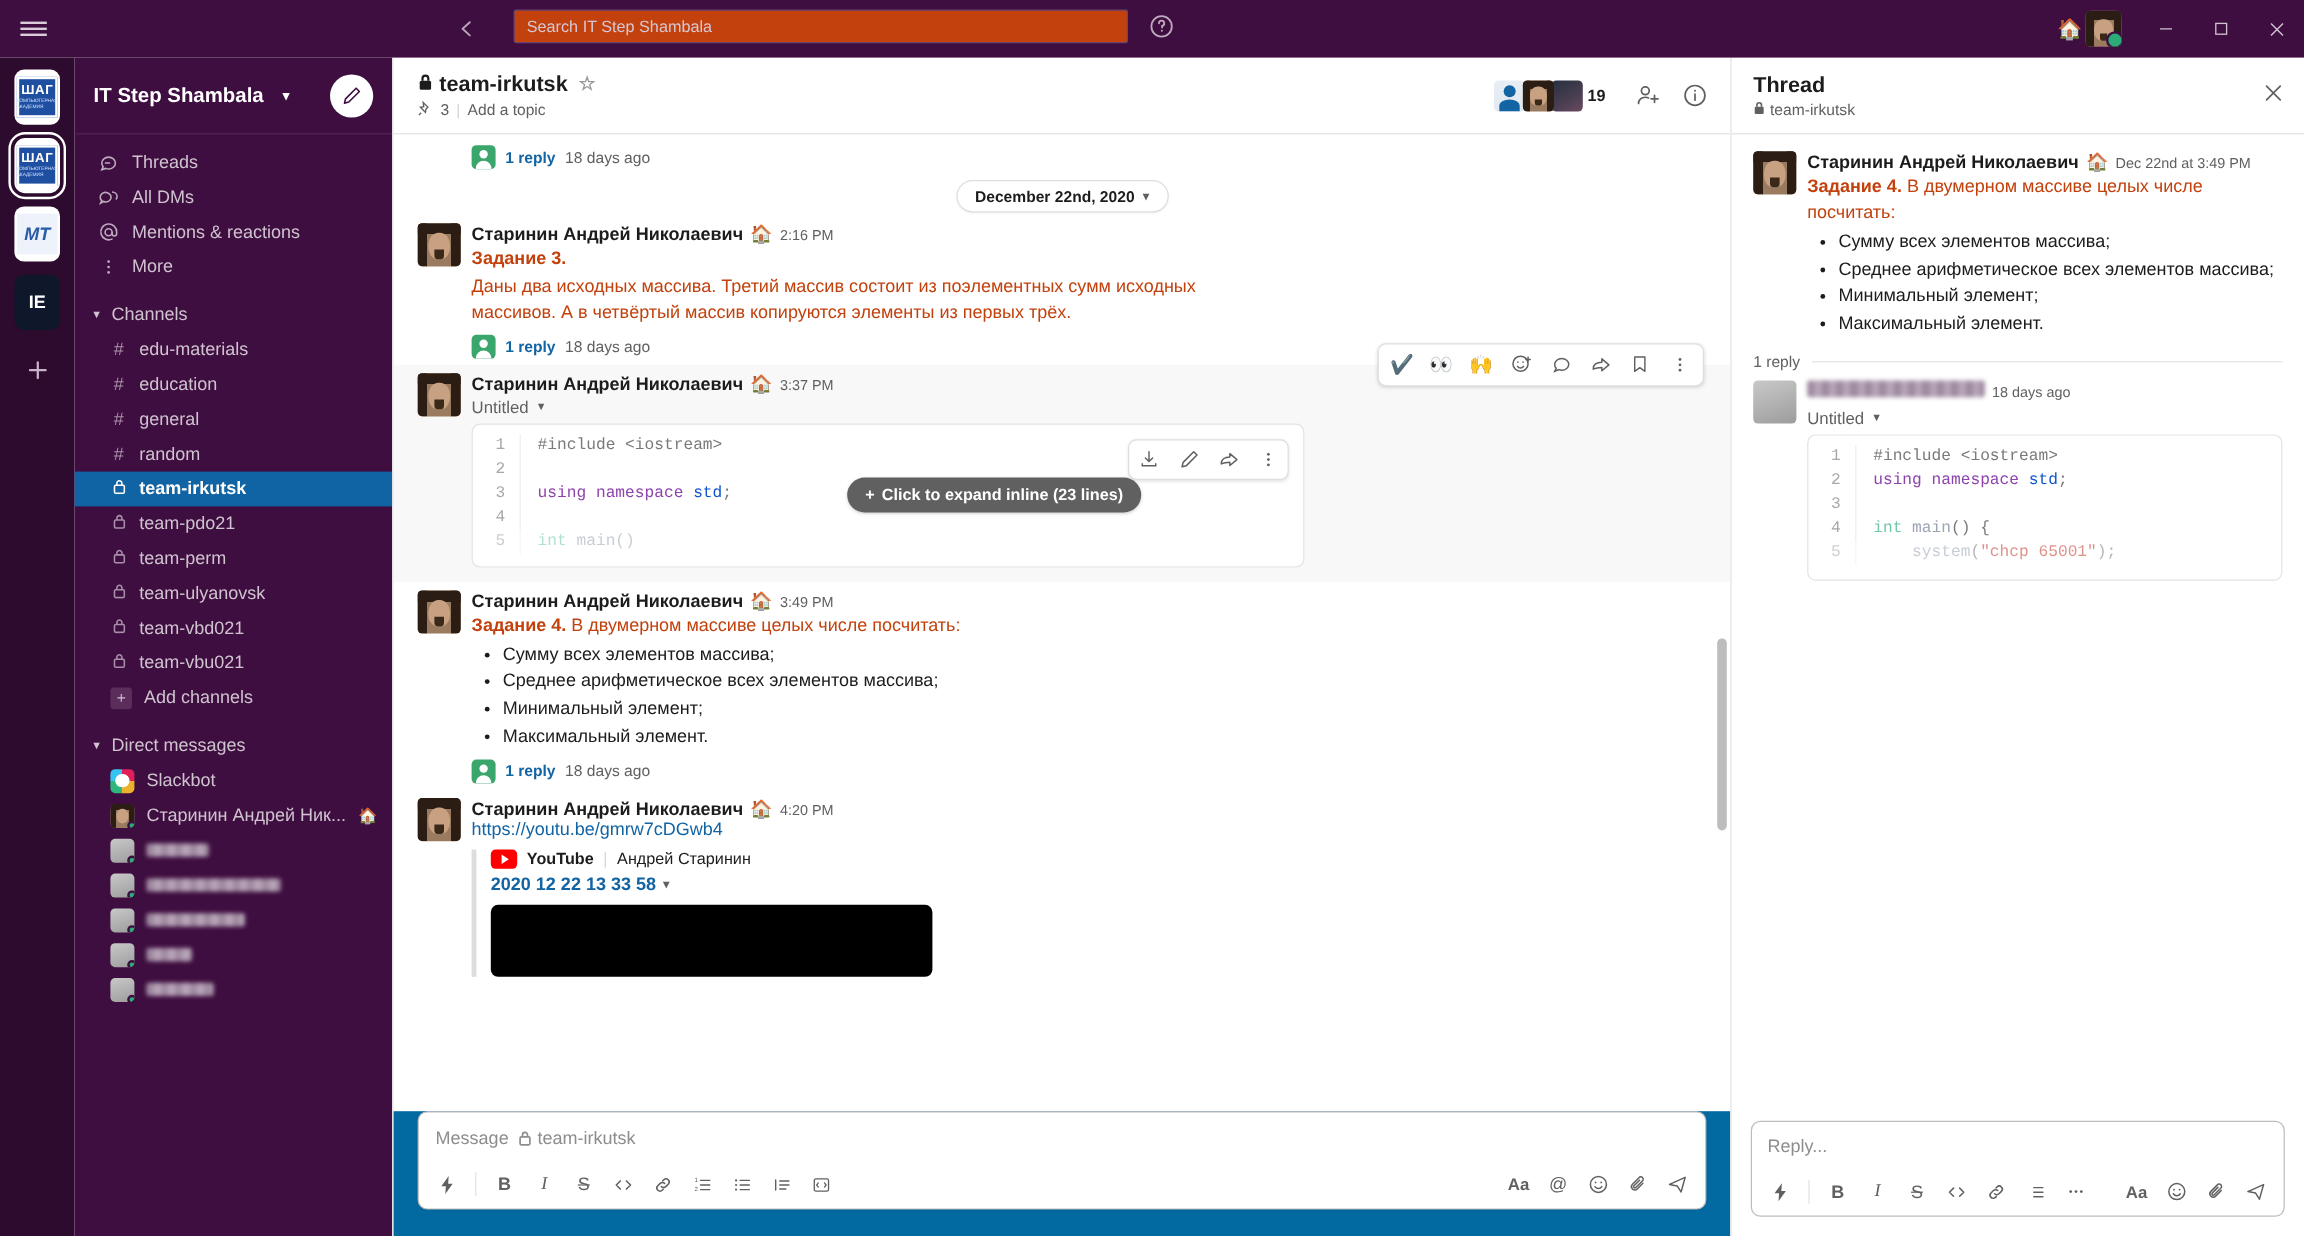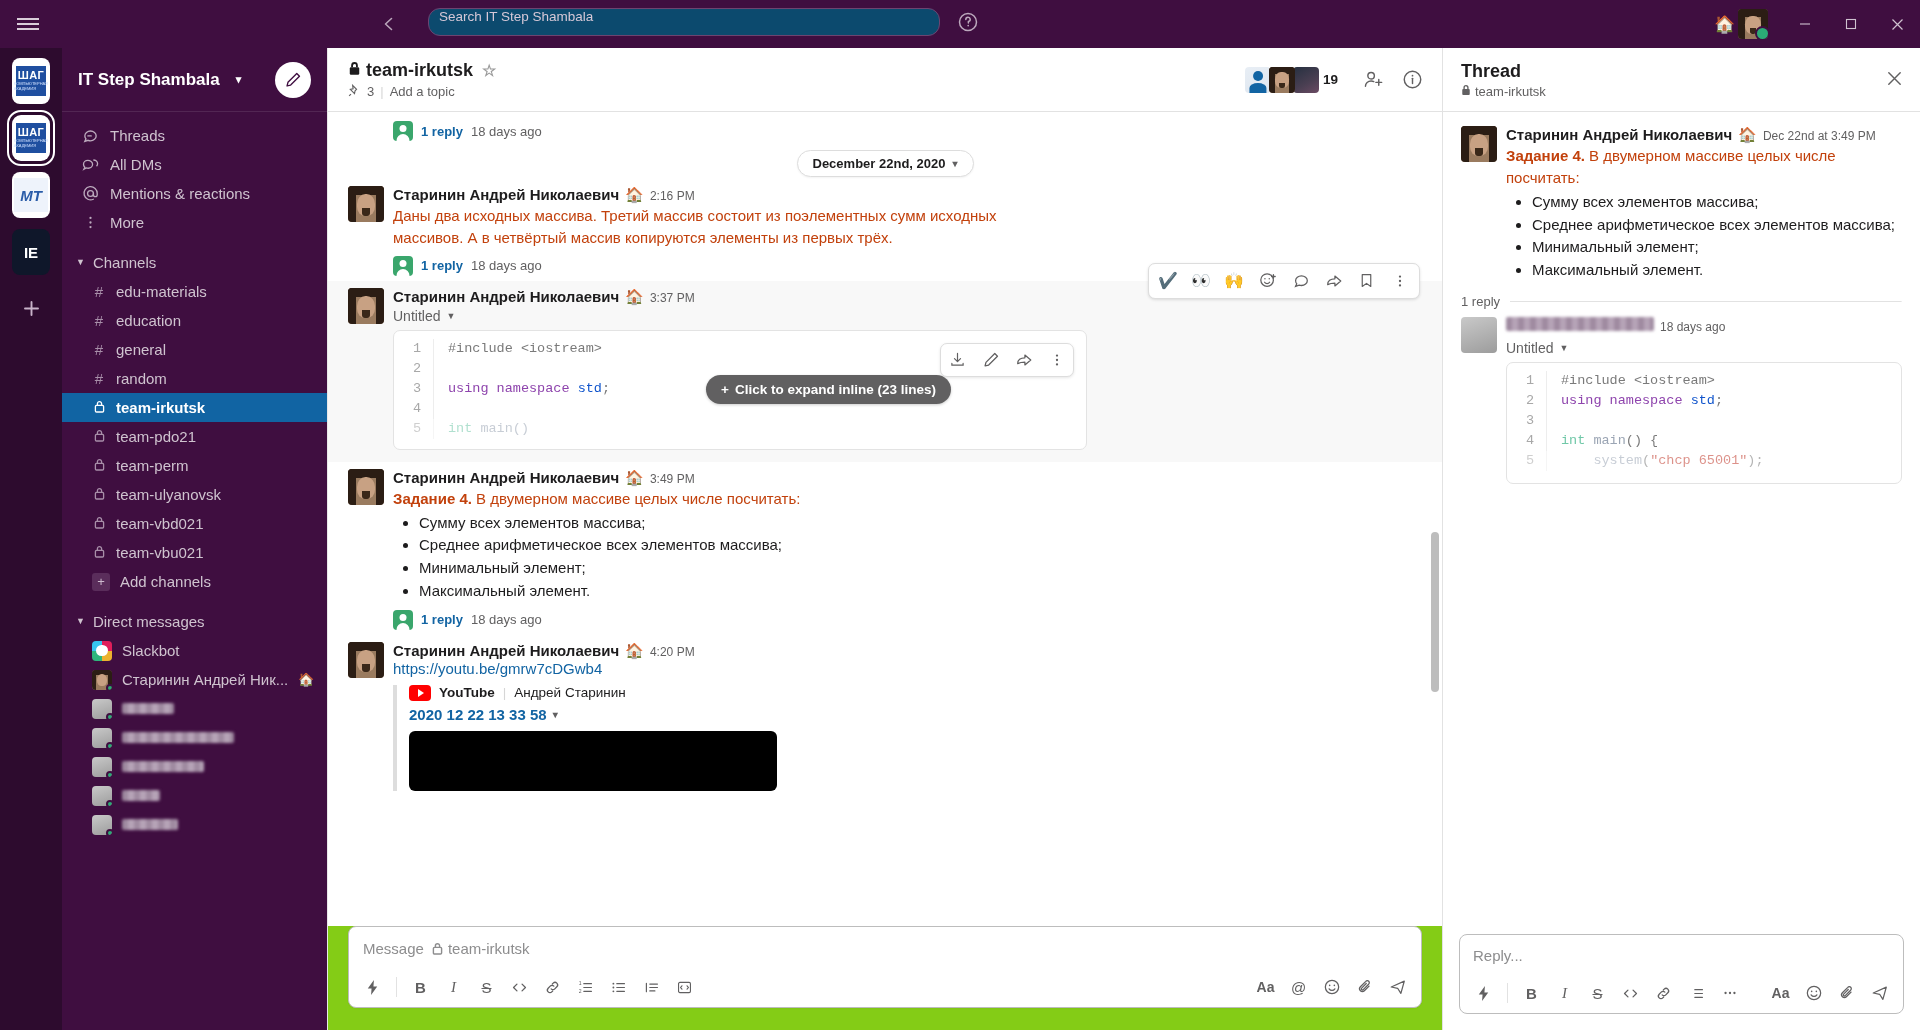--- a/index.html
+++ b/index.html
@@ -15,22 +15,22 @@
   .titlebar {
     height: 48px; background: #3F0E40; display: flex; align-items: center;
     flex: 0 0 48px; position: relative; color: #D1C3D1;
   }
   .tb-hamburger { width: 56px; display: flex; align-items: center; justify-content: center; cursor: pointer; }
   .tb-hamburger span { display:block; width: 22px; height: 2px; background: #D9CDD9; margin: 3px 0; }
   .tb-nav { display: flex; align-items: center; gap: 26px; margin-left: 320px; }
   .tb-icon { width: 26px; height: 26px; display: flex; align-items: center; justify-content: center; cursor: pointer; color: #B9A5BA; }
   .tb-search {
     position: absolute; left: 428px; top: 8px; width: 512px; height: 28px;
-    background: #0c4a6e; border: 1px solid #6d4470; border-radius: 12px;
-    display: flex; padding: 0 10px;
+    background: #c2410c; border: 1px solid #6d4470; border-radius: 2px;
+    display: flex; align-items: center; padding: 0 10px;
     font-size: 13.5px; color: #D6C8D7; cursor: text;
   }
   .tb-help { position: absolute; left: 956px; top: 10px; width: 24px; height: 24px; color:#BCA9BD; cursor:pointer;}
   .tb-right { position: absolute; right: 0; top: 0; height: 48px; display: flex; align-items: center; }
   .tb-avatars { display: flex; align-items: center; gap: 2px; margin-right: 14px; position: relative; }
   .tb-home-emoji { font-size: 17px; line-height: 1; }
   .tb-user-av { width: 30px; height: 30px; border-radius: 4px; overflow: hidden; position: relative;
     background: linear-gradient(160deg,#8d6a53 0%,#6d4a36 50%,#3c2a20 100%); }
   .tb-user-av::after { content:""; position:absolute; right:-2px; bottom:-2px; width:11px;height:11px;
     background:#2BAC76; border:2px solid #3F0E40; border-radius:50%; }
@@ -166,21 +166,21 @@
   .yt-logo { width: 22px; height: 16px; background:#FF0000; border-radius: 4px; display:flex; align-items:center; justify-content:center;}
   .yt-logo .tri { width:0;height:0;border-left:6px solid #fff;border-top:4px solid transparent;border-bottom:4px solid transparent;margin-left:1px;}
   .yt-brand { font-weight: bold; }
   .yt-bar { color:#d6d6d6; }
   .yt-title { color: #1264A3; font-size: 15px; font-weight: bold; margin-top: 5px; display:flex; align-items:center; gap:6px; cursor:pointer;}
   .yt-title .cv { font-size: 10px; color:#616061;}
   .yt-thumb { margin-top: 8px; width: 368px; height: 60px; background: #000; border-radius: 6px; }
   .msglink { color: #1264A3; font-size: 15px; cursor:pointer; }
 
   
-  .composer-wrap { padding: 0 20px 22px 20px; background:#84cc16;margin-top:40px; }
+  .composer-wrap { padding: 0 20px 22px 20px; background:#0369a1;margin-top:40px; }
   .composer { border: 1px solid #BDBDBD; border-radius: 8px; background: #fff; box-shadow: 0 1px 2px rgba(0,0,0,0.04); }
   .composer .cbox { padding: 13px 14px 10px 14px; font-size: 15px; color: #8D8D8E; display:flex; align-items:center; gap:4px; cursor:text;}
   .ctools { display: flex; align-items: center; height: 40px; padding: 0 8px; gap: 2px; }
   .ct { width: 31px; height: 30px; display: flex; align-items:center; justify-content:center; color:#616061;
         cursor:pointer; border-radius:5px; font-size: 15px; }
   .ct.b { font-weight: bold; }
   .ct.i { font-style: italic; font-family:"Liberation Serif",serif; }
   .ct.s { text-decoration: line-through; }
   .ct-sep { width: 1px; height: 20px; background: #E2E2E2; margin: 0 6px; }
   .ct-right { margin-left: auto; display: flex; align-items: center; gap: 2px; }
@@ -591,20 +591,23 @@
               <div class="hair"></div>
               <div class="face"></div>
               <div class="beard"></div>
             </div>
           <div class="m-body">
             <div class="m-head">
               <span class="m-name">Старинин Андрей Николаевич</span>
               <span style="font-size:15px">🏠</span>
               <span class="m-time">2:16 PM</span>
             </div>
+            <div class="m-text">
+              <b>Задание 3.</b>
+            </div>
             <div class="m-text" style="max-width:660px">Даны два исходных массива. Третий массив состоит из поэлементных сумм исходных массивов. А в четвёртый массив копируются элементы из первых трёх.</div>
             <div class="replies">
               <span class="rep-av">
                   <span class="torso"></span>
                 </span>
               <span class="rep-link">1 reply</span>
               <span class="rep-time">18 days ago</span>
             </div>
           </div>
         </div>

